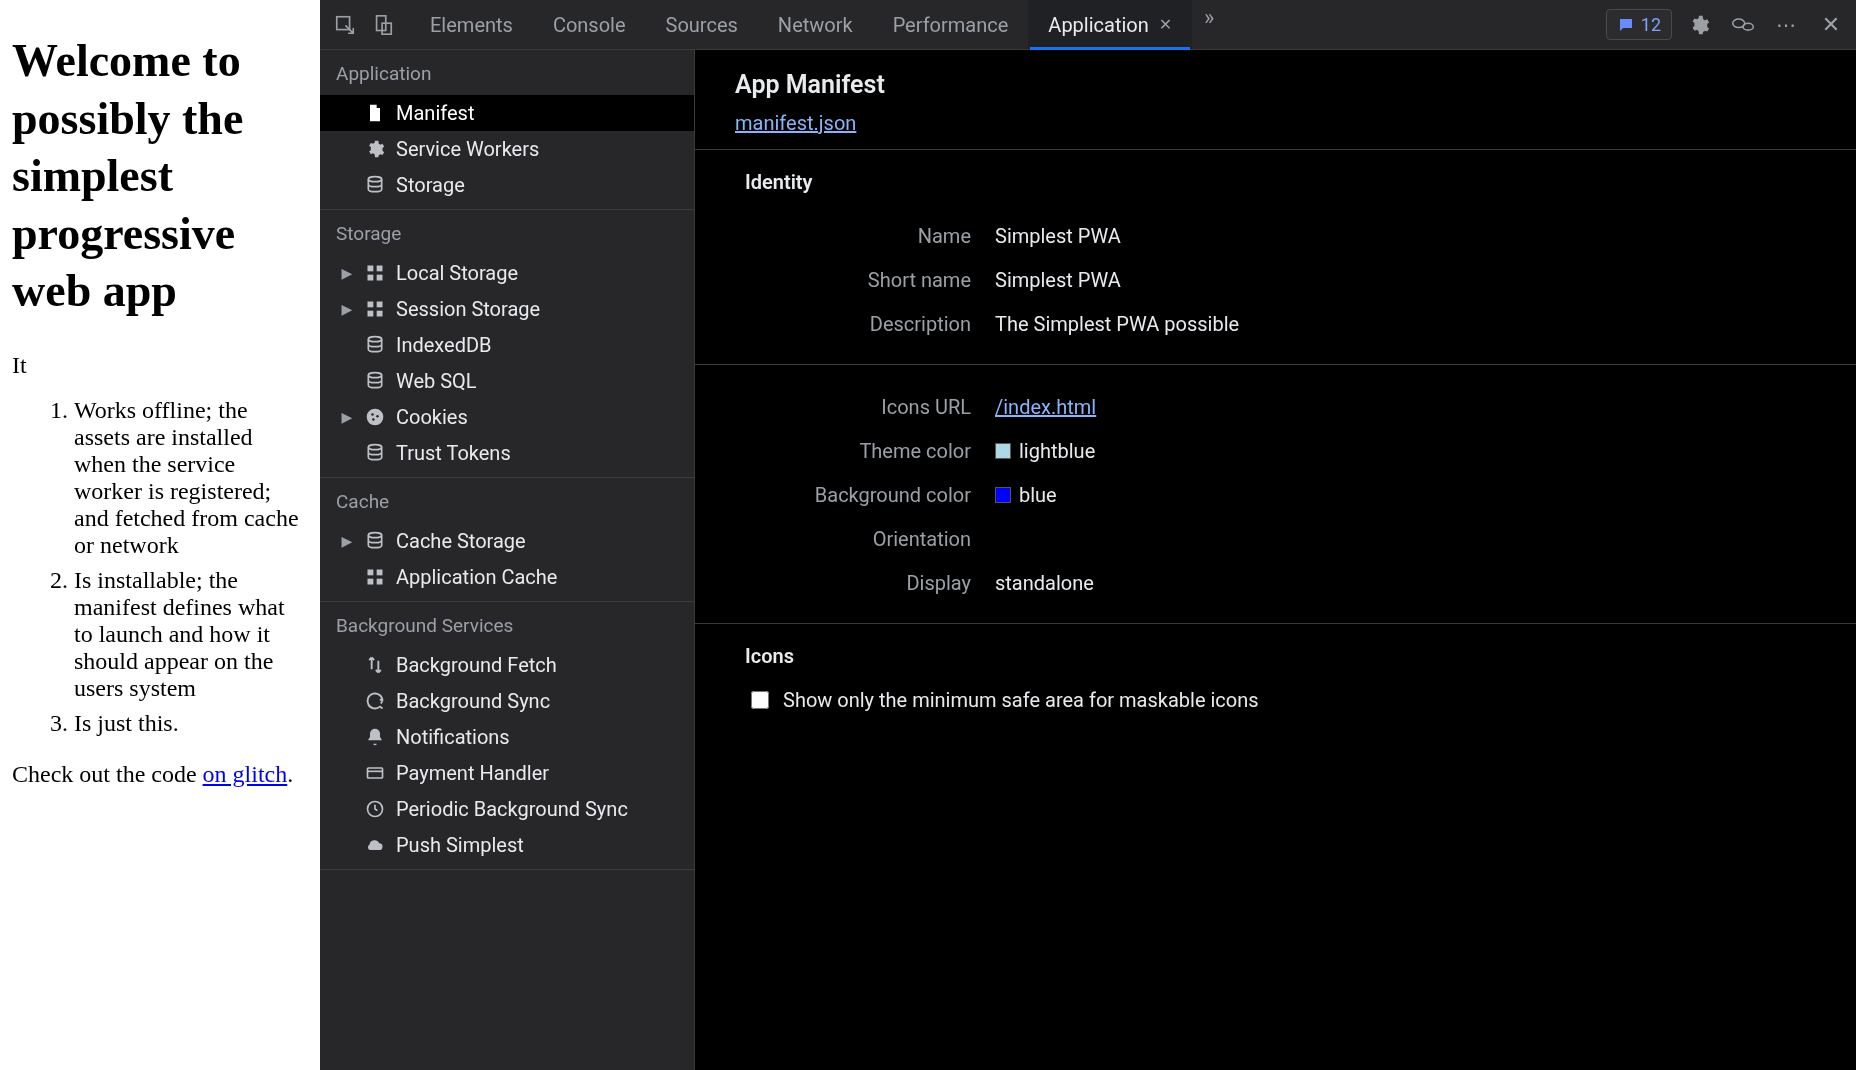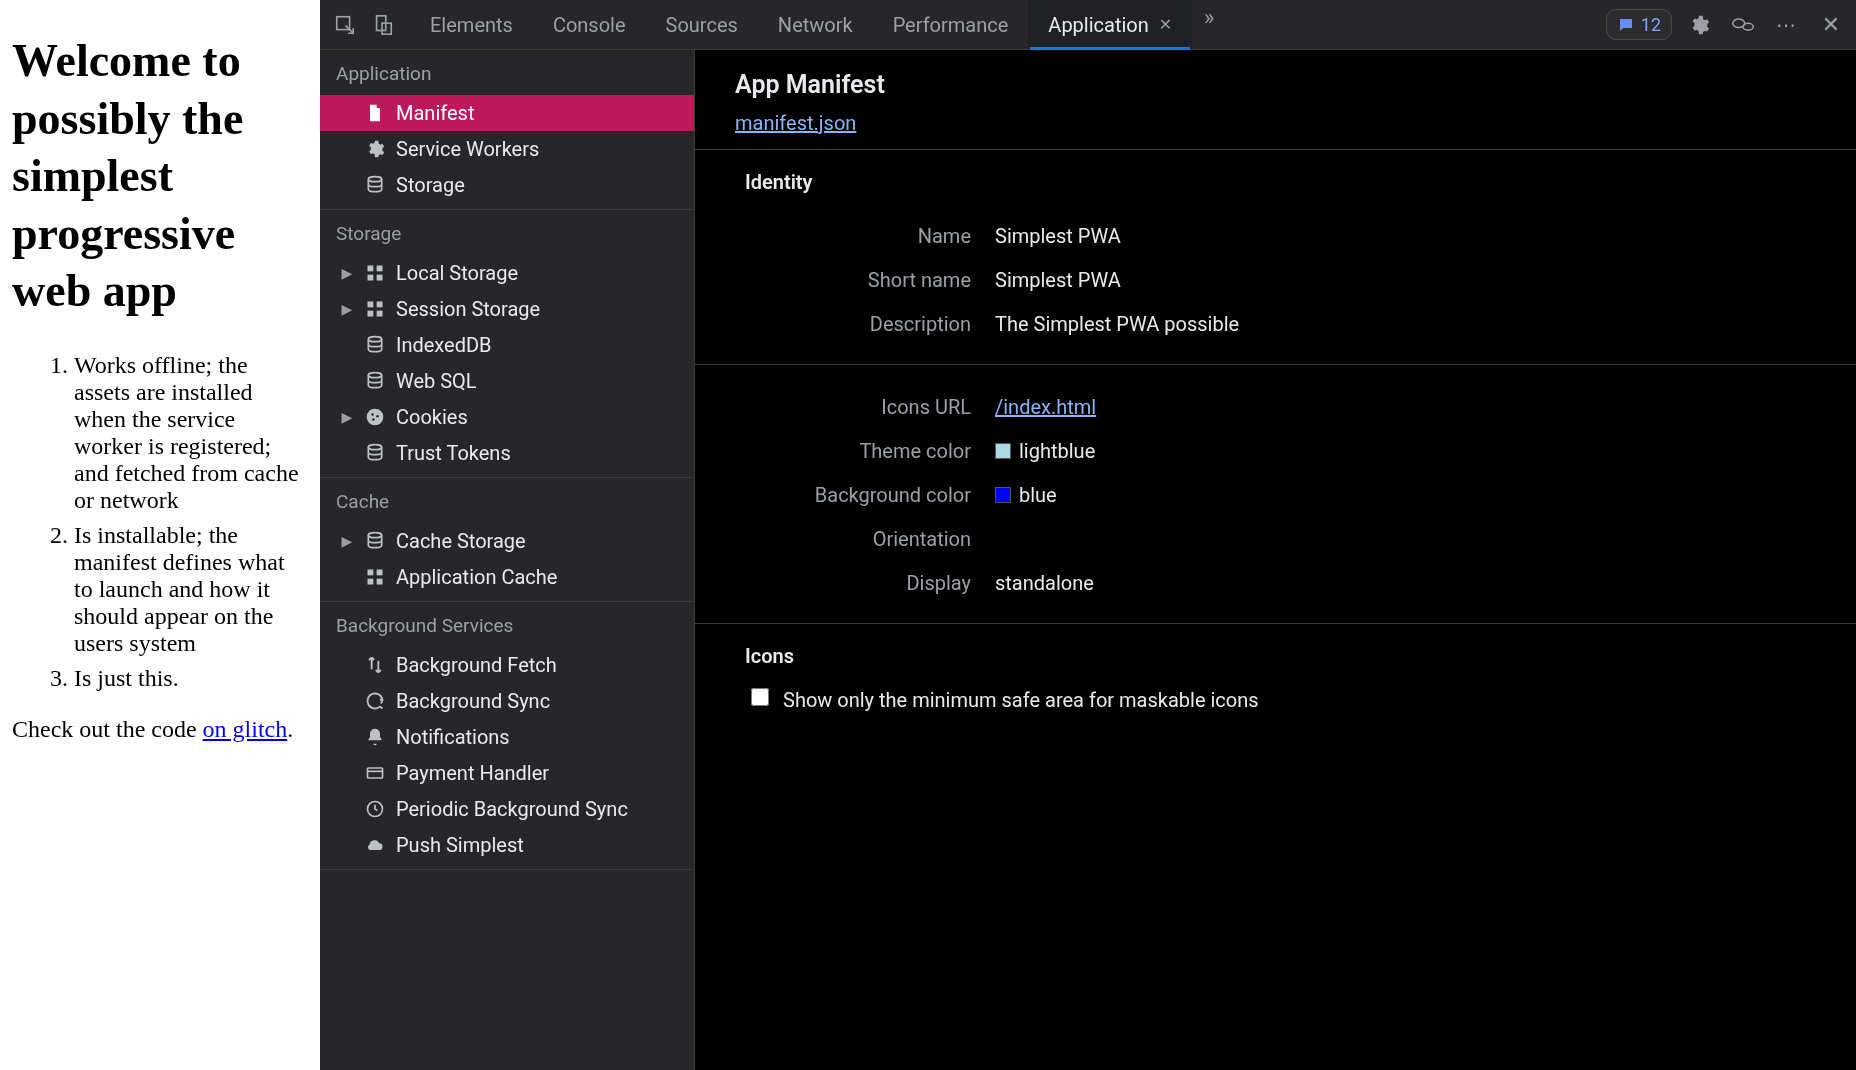--- a/index.html
+++ b/index.html
@@ -18,60 +18,61 @@
 
 
 .dt-bar { height:50px; display:flex; align-items:center; background:#272729; border-bottom:1px solid #3a3a3a; padding:0 8px; gap:4px; }
 .dt-icon-btn { width:34px; height:34px; display:flex; align-items:center; justify-content:center; color:#9aa0a6; cursor:pointer; }
 .dt-tabs { display:flex; align-items:stretch; height:100%; margin-left:6px; gap:0; flex:1; }
 .dt-tab { padding:0 20px; display:flex; align-items:center; color:#9aa0a6; font-size:20px; cursor:pointer; position:relative; }
 .dt-tab.active { color:#e8eaed; background:#202124; }
 .dt-tab.active::after { content:""; position:absolute; left:2px; right:2px; bottom:-1px; height:3px; background:#1a73e8; }
 .dt-tab .close-x { margin-left:10px; font-size:16px; color:#9aa0a6; }
 .dt-right-icons { display:flex; align-items:center; gap:10px; margin-left:auto; }
-.issue-pill { display:flex; align-items:center; gap:6px; background:#2c2c2f; border:1px solid #4a4a4a; border-radius:10px; padding:4px 10px; color:#7aa5ff; font-size:18px; }
+.issue-pill { display:flex; align-items:center; gap:6px; background:#2c2c2f; border:1px solid #4a4a4a; border-radius:4px; padding:4px 10px; color:#7aa5ff; font-size:18px; }
 .issue-pill svg { color:#6b8afd; }
 
 
 .dt-body { flex:1; display:flex; overflow:hidden; }
 .sidebar { width:374px; background:#272729; display:flex; flex-direction:column; font-size:20px; overflow-y:auto; }
 .sb-section-title { padding:12px 16px 10px 16px; color:#9aa0a6; font-size:19px; }
 .sb-group { border-bottom:1px solid #3c3c3f; padding-bottom:6px; }
 .sb-item { display:flex; align-items:center; gap:10px; padding:6px 10px 6px 44px; color:#e8eaed; cursor:pointer; }
-.sb-item.selected { background:#be185d; color:#fff; }
+.sb-item.selected { background:#000000; color:#fff; }
 .sb-item .tree-arrow { margin-left:-24px; width:14px; text-align:center; color:#9aa0a6; font-size:14px; }
 .sb-item .item-icon { width:22px; height:22px; display:flex; align-items:center; justify-content:center; color:#bdc1c6; flex-shrink:0; }
 .sb-item.selected .item-icon { color:#fff; }
 .sb-item .item-label { white-space:nowrap; }
 
 
 .details { flex:1; background:#000000; overflow-y:auto; padding:0; }
 .details-inner { border-left:1px solid #3a3a3a; min-height:100%; }
 .detail-header { padding:20px 40px 14px 40px; }
 .detail-title { font-size:25px; font-weight:600; color:#e8eaed; margin-bottom:12px; }
 .detail-link { color:#8ab4f8; text-decoration:underline; font-size:20px; }
 .detail-section { border-top:1px solid #3a3a3a; padding:20px 40px 18px 40px; }
 .sec-title { font-size:20px; font-weight:600; color:#e8eaed; margin-bottom:20px; padding-left:10px; }
 .kv-row { display:flex; align-items:center; padding:10px 0; }
 .kv-key { width:260px; text-align:right; color:#9aa0a6; font-size:20px; padding-right:24px; }
 .kv-val { color:#e8eaed; font-size:20px; display:flex; align-items:center; gap:8px; }
 .kv-val a { color:#8ab4f8; text-decoration:underline; }
 .swatch { width:16px; height:16px; border:1px solid #555; display:inline-block; }
-.checkbox-row { display:flex; align-items:flex-start; gap:14px; padding-left:16px; margin-top:8px; }
+.checkbox-row { display:flex; align-items:center; gap:14px; padding-left:16px; margin-top:8px; }
 .checkbox-row input { width:18px; height:18px; }
 .checkbox-row label { color:#e8eaed; font-size:20px; }
 
 
 svg { display:block; }
 </style>
 </head>
 <body>
 
 <div class="page">
   <h1>Welcome to possibly the simplest progressive web app</h1>
+  <p>It</p>
   <ol>
     <li>Works offline; the assets are installed when the service worker is registered; and fetched from cache or network</li>
     <li>Is installable; the manifest defines what to launch and how it should appear on the users system</li>
     <li>Is just this.</li>
   </ol>
   <p>
     <span>Check out the code </span><a href="#">on glitch</a><span>.</span>
   </p>
 </div>
 

